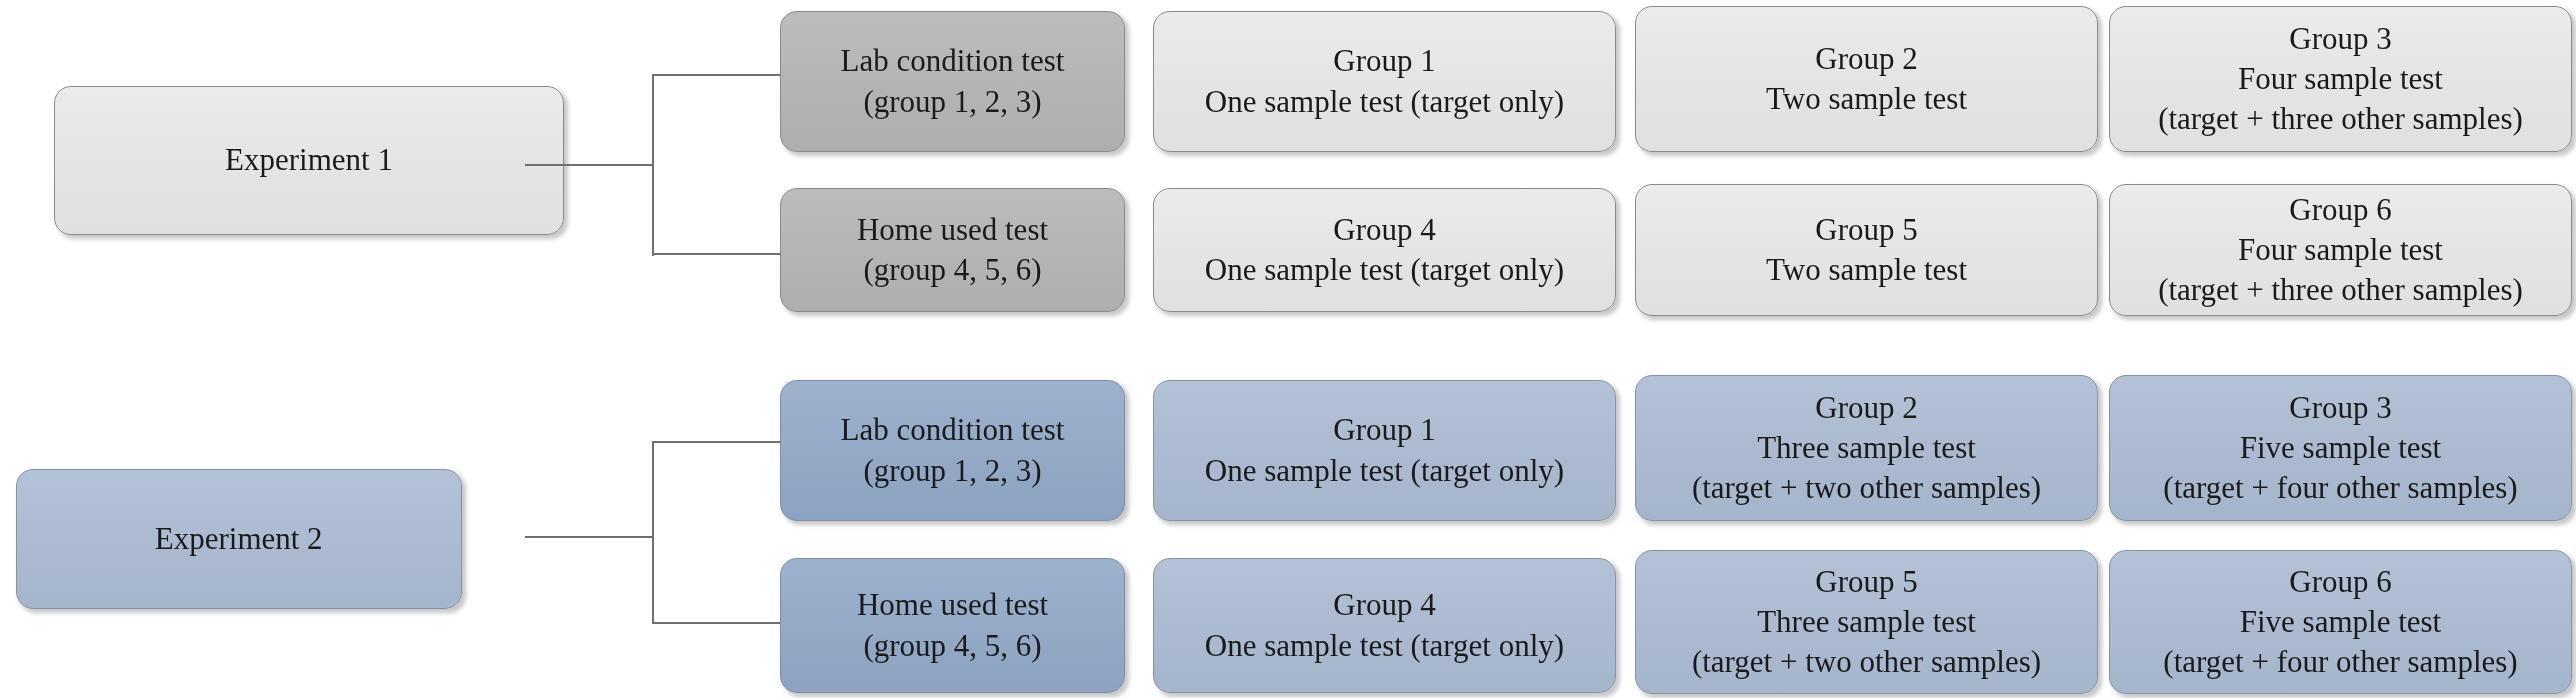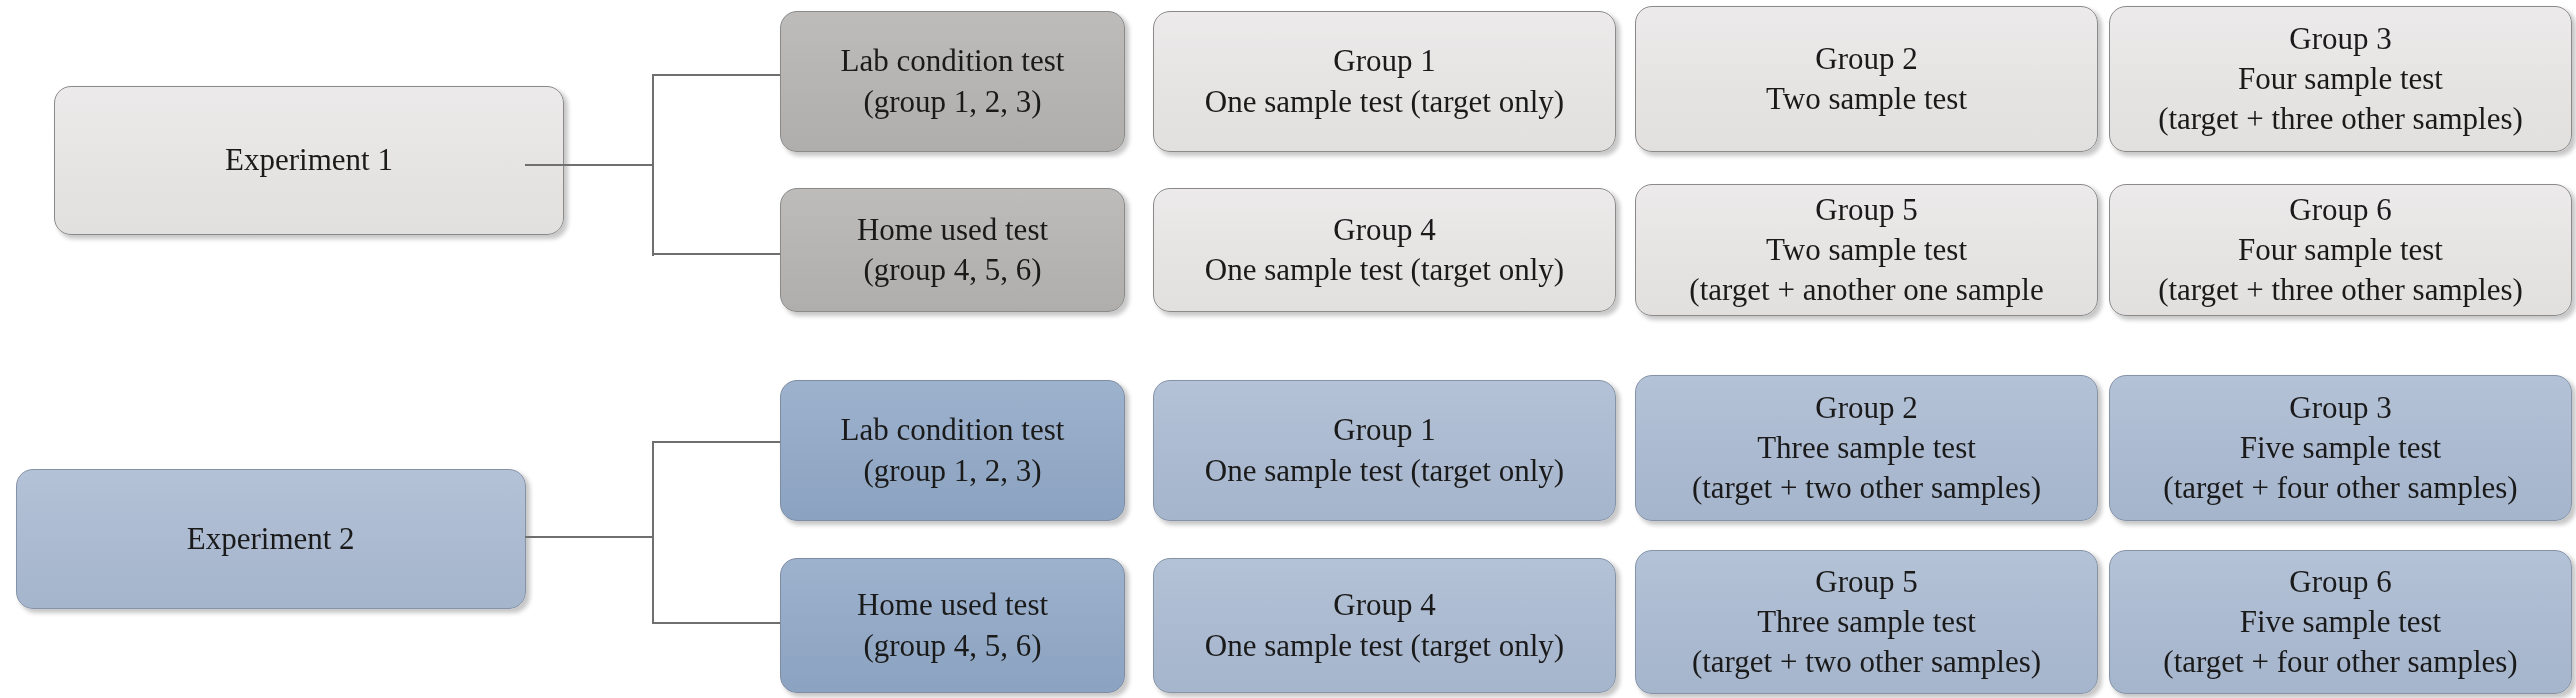--- a/index.html
+++ b/index.html
@@ -101,30 +101,29 @@
   </div>
 
   <div class="node grey-light" style="left:1153px;top:188px;width:463px;height:124px;">
     <span class="ln">Group 4</span>
     <span class="ln">One sample test (target only)</span>
   </div>
 
   <div class="node grey-light" style="left:1635px;top:184px;width:463px;height:132px;">
     <span class="ln">Group 5</span>
     <span class="ln">Two sample test</span>
-    <span class="ln">(target + another one sample</span>
   </div>
 
   <div class="node grey-light" style="left:2109px;top:184px;width:463px;height:132px;">
     <span class="ln">Group 6</span>
     <span class="ln">Four sample test</span>
     <span class="ln">(target + three other samples)</span>
   </div>
 
-  <div class="node blue-light" style="left:15.7px;top:469px;width:510px;height:140px;">
+  <div class="node blue-light" style="left:15.7px;top:469px;width:446px;height:140px;">
     <span class="ln">Experiment 2</span>
   </div>
 
   <div class="conn h" style="left:525px;top:536px;width:129px;"></div>
   <div class="conn v" style="left:652px;top:441px;height:183px;"></div>
   <div class="conn h" style="left:652px;top:441px;width:130px;"></div>
   <div class="conn h" style="left:652px;top:622px;width:130px;"></div>
 
   <div class="node blue-dark" style="left:780px;top:380px;width:345px;height:141px;">
     <span class="ln">Lab condition test</span>

